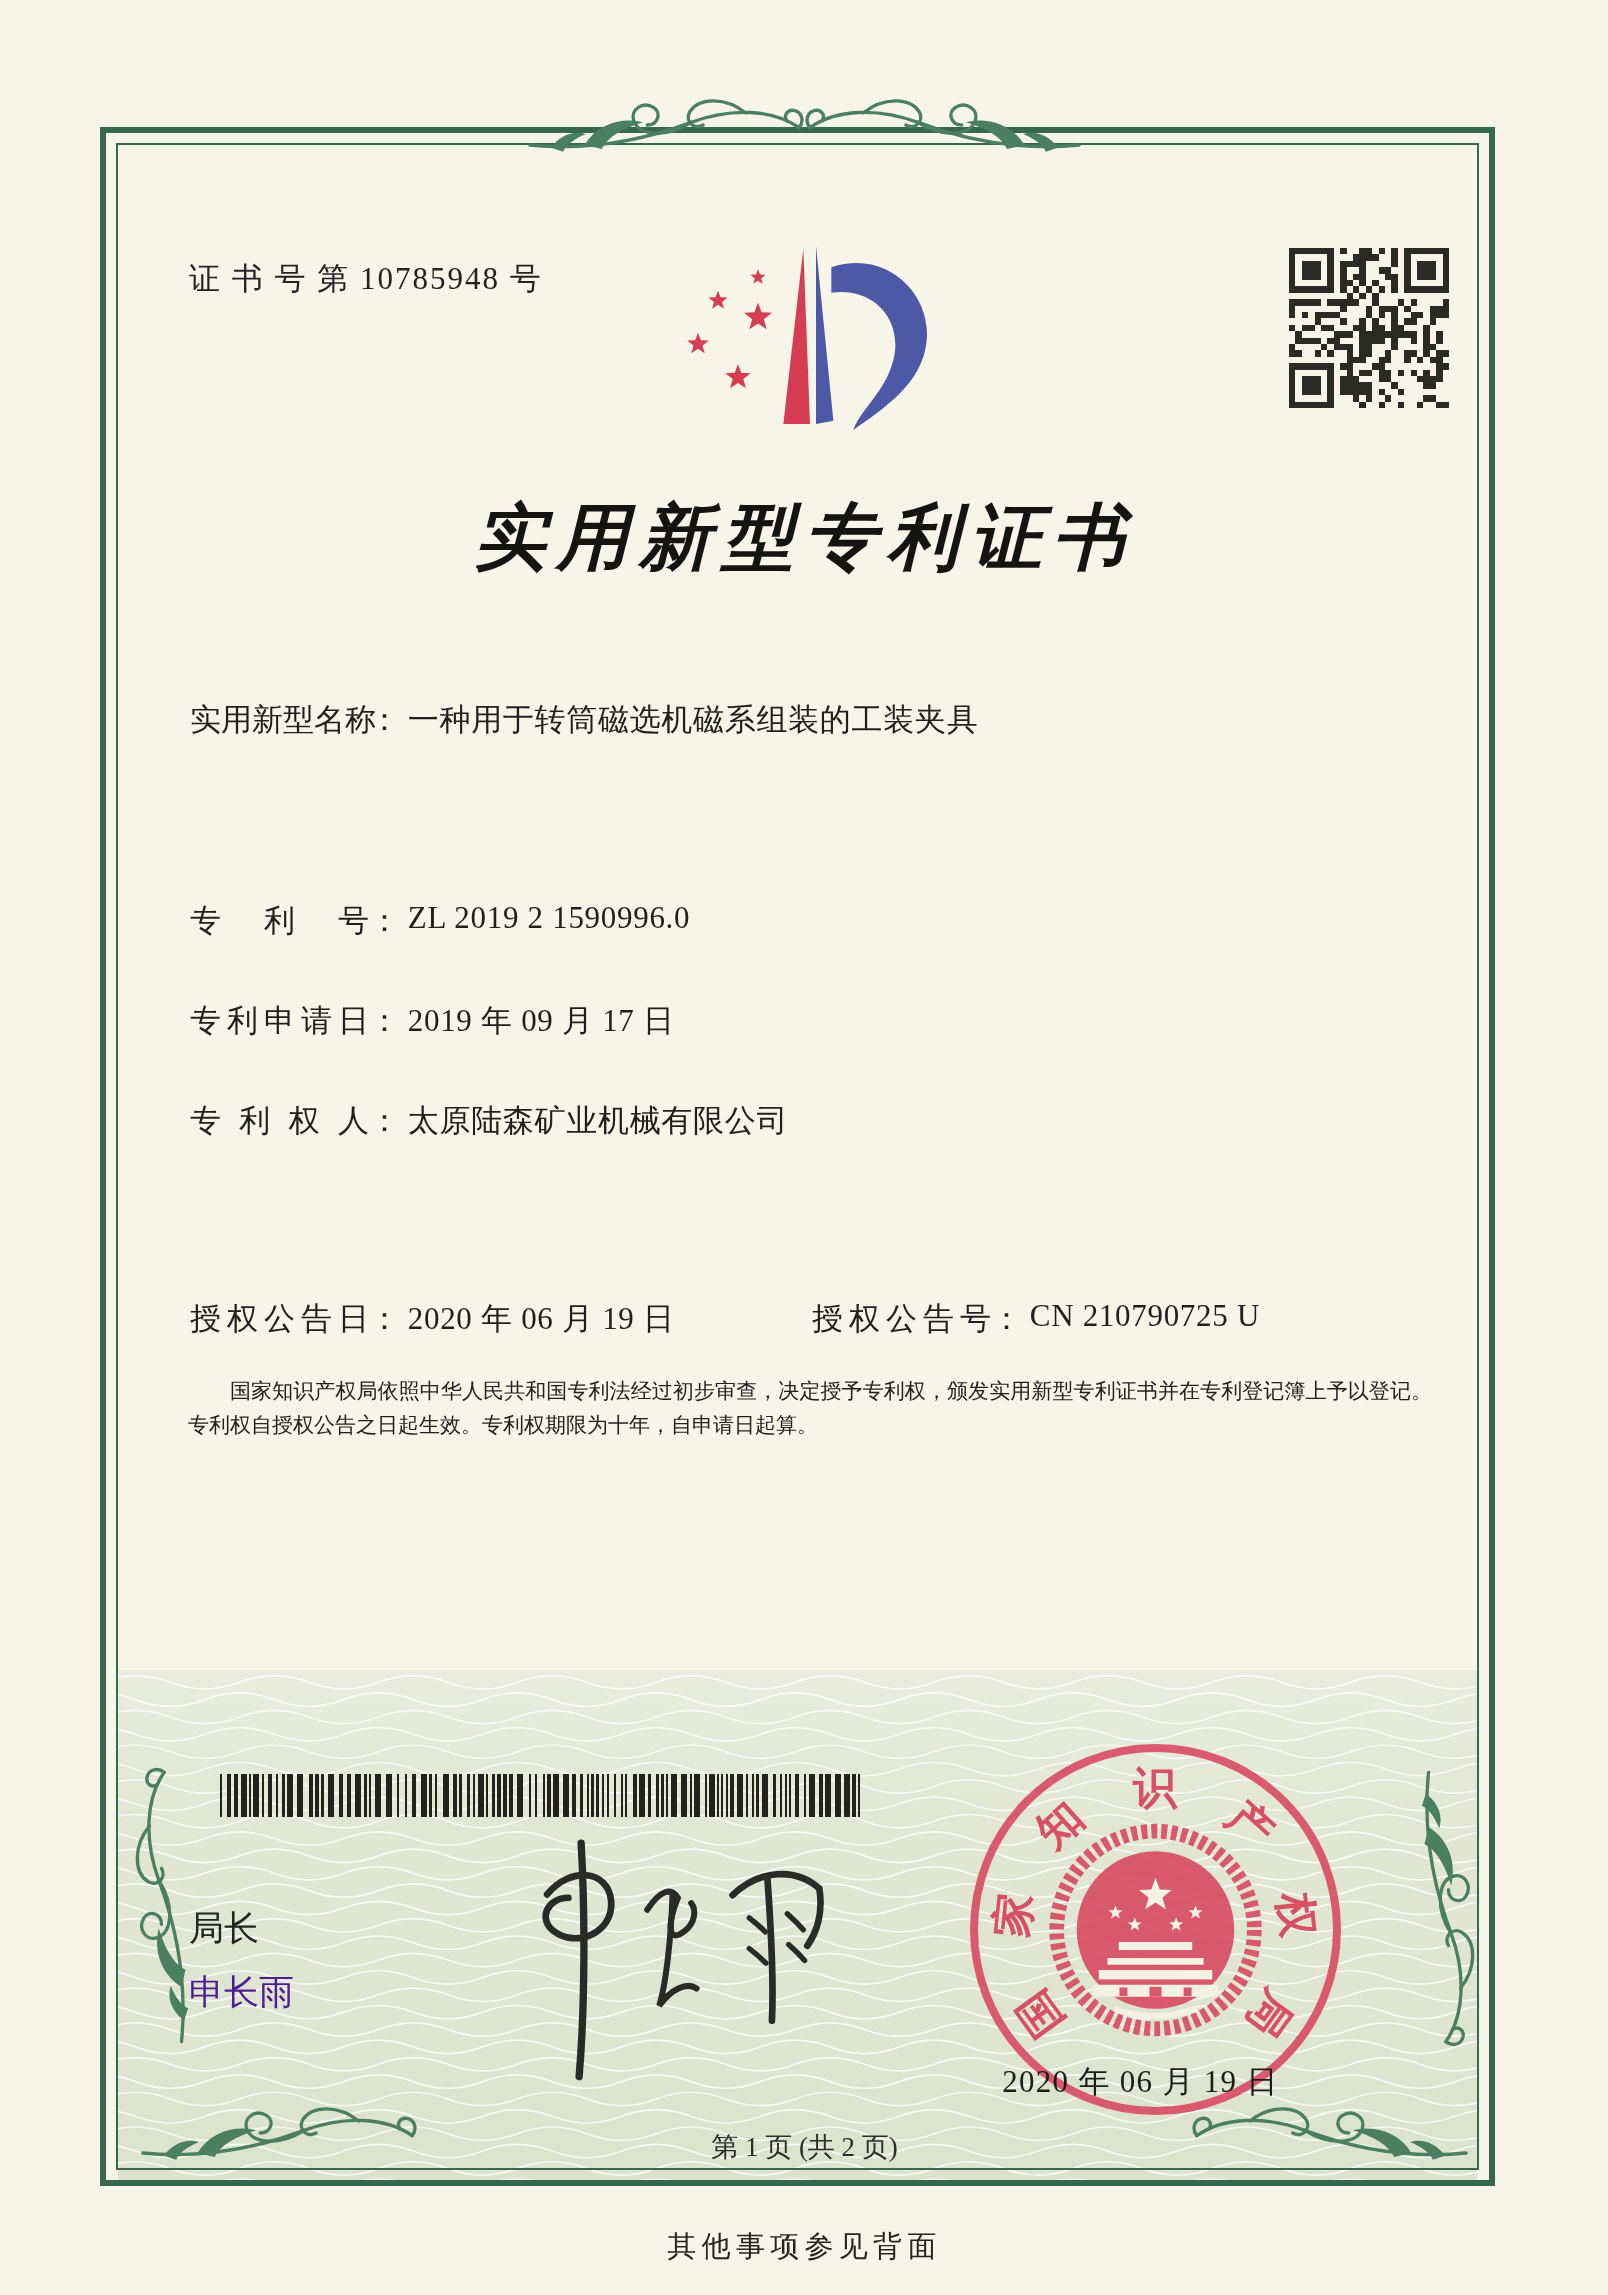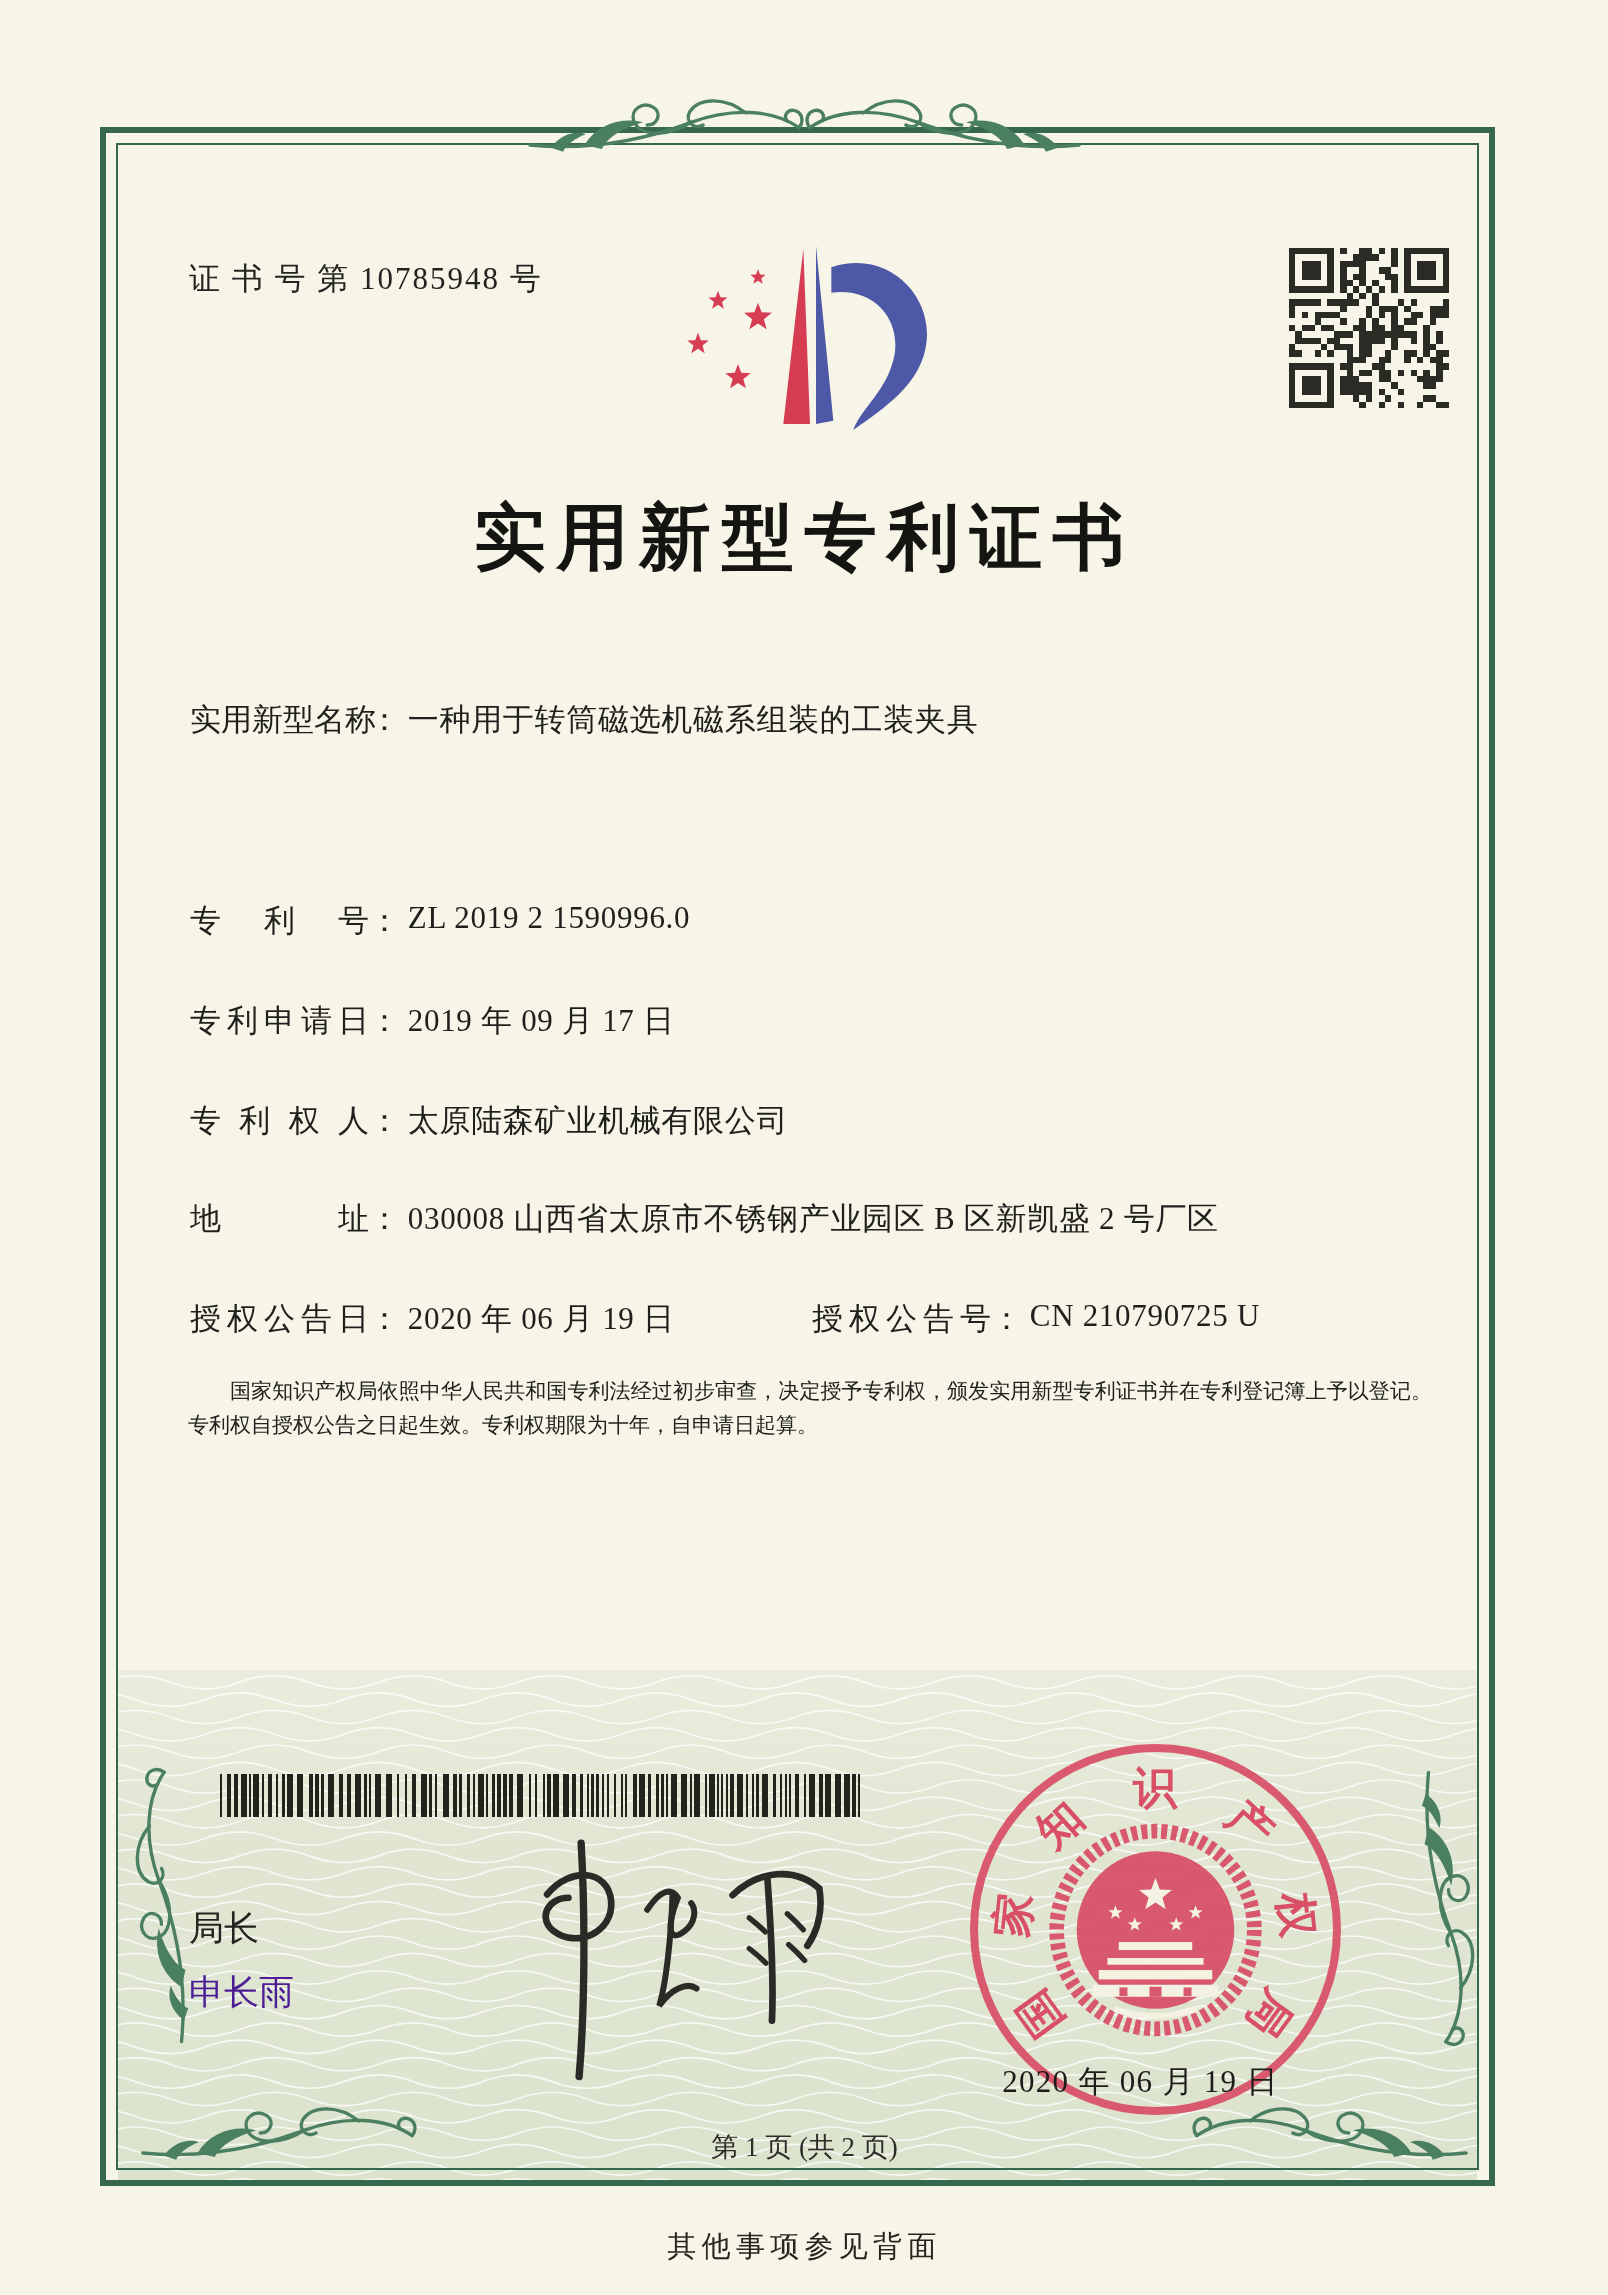--- a/index.html
+++ b/index.html
@@ -14,21 +14,21 @@
   .waveband{position:absolute;left:118px;top:1670px;width:1359px;height:510px;
             background:linear-gradient(180deg,#eaeddd 0%,#e0e6d2 35%,#dce3cd 100%);}
   .waveband svg{position:absolute;left:0;top:0;}
   
   .orn{position:absolute;pointer-events:none;}
   
   .cert-no{position:absolute;left:189px;top:258px;font-size:31px;letter-spacing:2px;color:#232320;}
   .logo{position:absolute;left:681px;top:234px;}
   .qr{position:absolute;left:1289px;top:248px;}
   .doc-title{position:absolute;left:0;right:0;top:490px;text-align:center;
-             font-size:72px;font-weight:700;letter-spacing:10.7px;color:#141411;}
+             font-size:72px;font-weight:700;letter-spacing:10.7px;color:#141411;font-style:italic;}
   
   .field-row{position:absolute;left:190px;width:1256px;height:44px;font-size:31px;white-space:nowrap;margin-top:10px;}
   .flabel{display:inline-block;width:179px;text-align:justify;text-align-last:justify;vertical-align:top;}
   .colon{display:inline-block;vertical-align:top;}
   .fvalue{display:inline-block;vertical-align:top;letter-spacing:0.7px;}
   .grant-no-group{position:absolute;left:622px;top:0;}
   
   .paras{position:absolute;left:188px;top:1374px;width:1244px;font-size:21px;line-height:1.63;
          text-align:justify;color:#20201d;}
   .paras p{margin:0;text-indent:2em;}
@@ -378,24 +378,20 @@
     <span class="fvalue">ZL 2019 2 1590996.0</span>
   </div>
   <div class="field-row" style="top:990px">
     <span class="flabel">专利申请日</span><span class="colon">：</span>
     <span class="fvalue">2019 年 09 月 17 日</span>
   </div>
   <div class="field-row" style="top:1090px">
     <span class="flabel">专利权人</span><span class="colon">：</span>
     <span class="fvalue">太原陆森矿业机械有限公司</span>
   </div>
-  <div class="field-row" style="top:1188px">
-    <span class="flabel">地址</span><span class="colon">：</span>
-    <span class="fvalue">030008  山西省太原市不锈钢产业园区 B 区新凯盛 2 号厂区</span>
-  </div>
   <div class="field-row" style="top:1288px">
     <span class="flabel">授权公告日</span><span class="colon">：</span>
     <span class="fvalue">2020 年 06 月 19 日</span>
     <span class="grant-no-group">
       <span class="flabel">授权公告号</span><span class="colon">：</span>
       <span class="fvalue">CN 210790725 U</span>
     </span>
   </div>
 
   <div class="paras">

